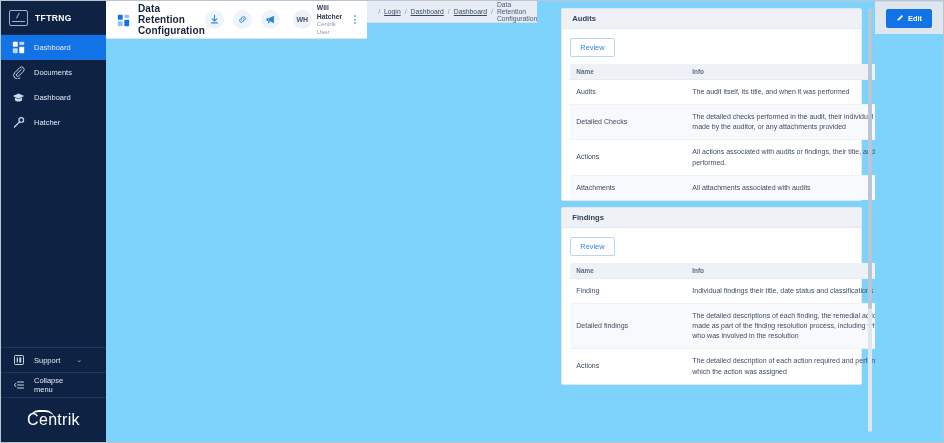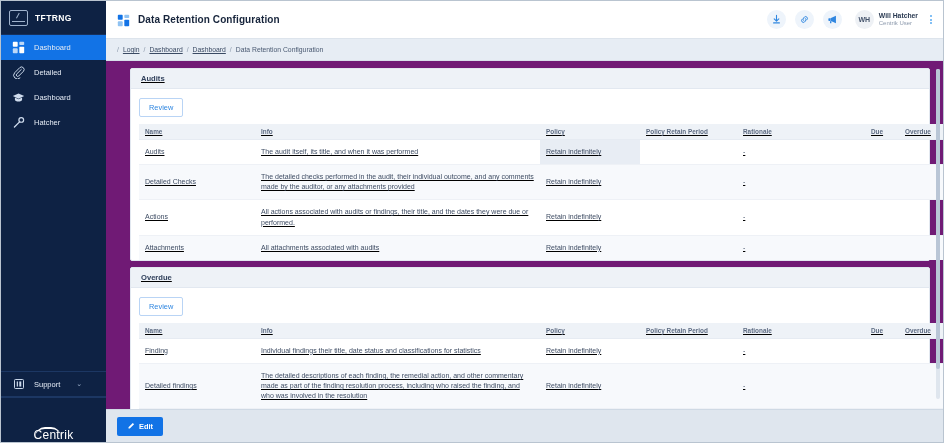--- a/index.html
+++ b/index.html
@@ -71,32 +71,32 @@
   .side-sep { height:1px; background:#1c3763; }
   .side-row {
     height: 24px;
     display:flex; align-items:center; gap:9px;
     padding: 0 24px 0 11px;
     color:#e4ebf5; font-size:7.5px; cursor:pointer;
   }
   .side-row .chev { margin-left:auto; font-size:7px; color:#9fb2cc; }
   .centrik {
     height: 44px;
-    display:flex; align-items:flex-end; justify-content:center;
-    color:#ffffff; font-size:12px; letter-spacing:.3px;
+    display:flex; align-items:center; justify-content:center;
+    color:#ffffff; font-size:16px; letter-spacing:.3px;
     position: relative;
   }
   .centrik span { position:relative; }
   .centrik span:before{
     content:""; position:absolute; left:2px; top:-1px; width:26px; height:8px;
     border-top:2px solid #ffffff; border-radius:14px 14px 0 0;
   }
 
   
-  .main { flex:1; display:flex; flex-direction:column; min-width:0; background:#701a75; }
+  .main { flex:1; display:flex; flex-direction:row; min-width:0; background:#7dd3fc; }
 
   .topbar {
     height: 38px; background:#ffffff;
     display:flex; align-items:center; padding:0 8px 0 11px;
     border-bottom:1px solid #dde4ec;
     flex: 0 0 38px;
   }
   .page-icon { width:13px; height:13px; margin-right:8px; flex:0 0 13px; }
   .page-title { font-size:10px; font-weight:bold; color:#16243b; letter-spacing:.1px; }
   .top-actions { margin-left:auto; display:flex; align-items:center; gap:9px; }
@@ -126,21 +126,20 @@
     border-bottom:1px solid #d7e0ea;
     flex:0 0 22px;
   }
   .crumbbar a { color:#3a4a63; text-decoration:underline; cursor:pointer; }
   .crumbbar .sep { color:#8c99ab; }
   .crumbbar .cur { color:#4a5a72; }
 
   .scrollwrap {
     flex:1; overflow:hidden; position:relative;
     padding: 7px 13px 0 24px;
-    text-decoration: underline;
   }
 
   .card {
     background:#ffffff;
     border:1px solid #e2e8f0;
     border-radius:2px;
     margin-bottom: 6px;
   }
   .card-head {
     background:#eef2f7;
@@ -228,21 +227,21 @@
         </span>
         <span>Dashboard</span>
       </div>
 
       <div class="nav-item">
         <span class="nav-ico">
           <svg width="13" height="13" viewBox="0 0 16 16">
               <path d="M11.5 4.2 5.6 10a1.8 1.8 0 0 0 2.5 2.5l6.1-6.1a3.2 3.2 0 0 0-4.5-4.5L3.3 8.3a4.6 4.6 0 0 0 6.5 6.5" fill="none" stroke="#cfdcee" stroke-width="1.2" stroke-linecap="round"></path>
             </svg>
         </span>
-        <span>Detailed</span>
+        <span>Documents</span>
       </div>
 
 
 
       <div class="nav-item">
         <span class="nav-ico">
           <svg width="13" height="13" viewBox="0 0 16 16">
               <path d="M8 3 1 6.3l7 3.3 7-3.3Z" fill="#cfdcee"></path>
               <path d="M3.6 8v3c0 1 2 1.9 4.4 1.9s4.4-.9 4.4-1.9V8L8 10Z" fill="#cfdcee"></path>
             </svg>
@@ -269,20 +268,29 @@
           <svg width="12" height="12" viewBox="0 0 16 16">
               <rect x="2" y="2" width="12" height="12" rx="1.2" fill="none" stroke="#cfdcee" stroke-width="1.3"></rect>
               <rect x="5" y="4.6" width="1.6" height="6.8" fill="#cfdcee"></rect>
               <rect x="8.4" y="4.6" width="2.6" height="6.8" fill="#cfdcee"></rect>
             </svg>
         </span>
         <span>Support</span>
         <span class="chev">⌄</span>
       </div>
       <div class="side-sep"></div>
+      <div class="side-row">
+        <span class="nav-ico">
+          <svg width="12" height="12" viewBox="0 0 16 16">
+              <path d="M6 4h8M6 8h8M6 12h8" stroke="#cfdcee" stroke-width="1.3" stroke-linecap="round"></path>
+              <path d="M4 5.6 1.8 8 4 10.4" fill="none" stroke="#cfdcee" stroke-width="1.3" stroke-linecap="round" stroke-linejoin="round"></path>
+            </svg>
+        </span>
+        <span>Collapse menu</span>
+      </div>
       <div class="side-sep"></div>
       <div class="centrik">
         <span>Centrik</span>
       </div>
     </div>
   </aside>
 
   <div class="main">
 
     <header class="topbar">
@@ -393,21 +401,21 @@
                     <td class="c-pol pol">Retain indefinitely</td>
                     <td class="c-prp"></td>
                     <td class="c-rat">-</td>
                     <td class="c-due"></td>
                     <td class="c-ovd"></td>
                   </tr>
                 </tbody>
               </table></div>
           </div>
           <div class="card">
-            <div class="card-head">Overdue</div>
+            <div class="card-head">Findings</div>
             <div class="card-body"><div class="btn-review">Review</div><table>
                 <thead>
                   <tr>
                     <th class="c-name">Name</th>
                     <th class="c-info">Info</th>
                     <th class="c-pol">Policy</th>
                     <th class="c-prp">Policy Retain Period</th>
                     <th class="c-rat">Rationale</th>
                     <th class="c-due">Due</th>
                     <th class="c-ovd">Overdue</th>

